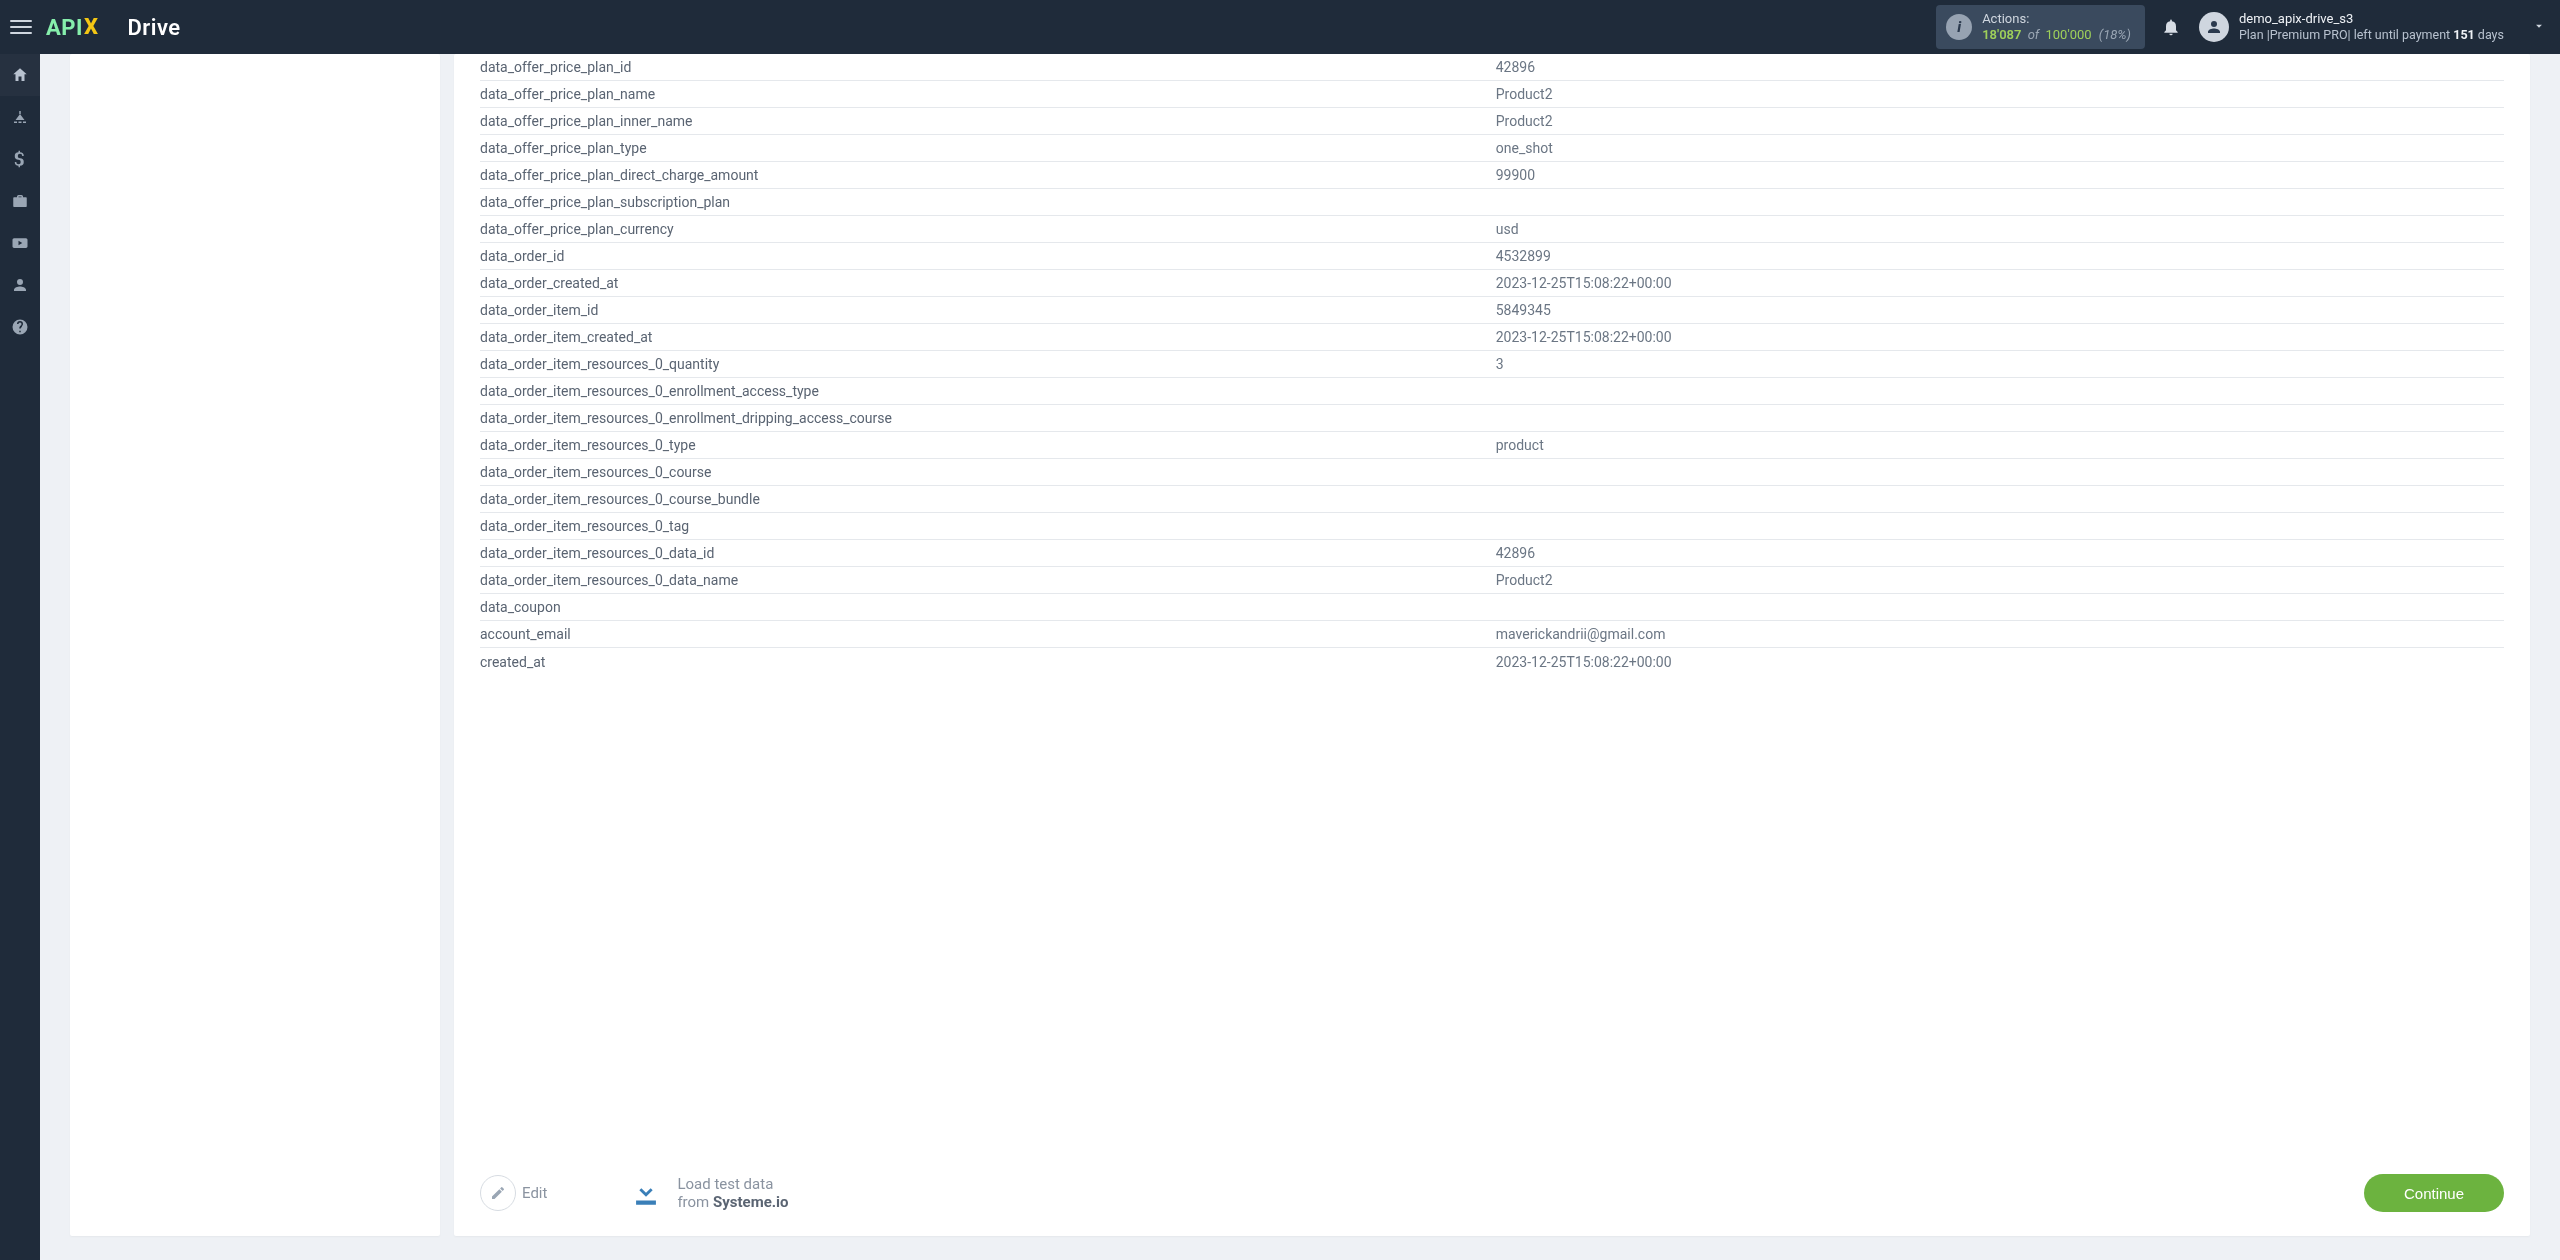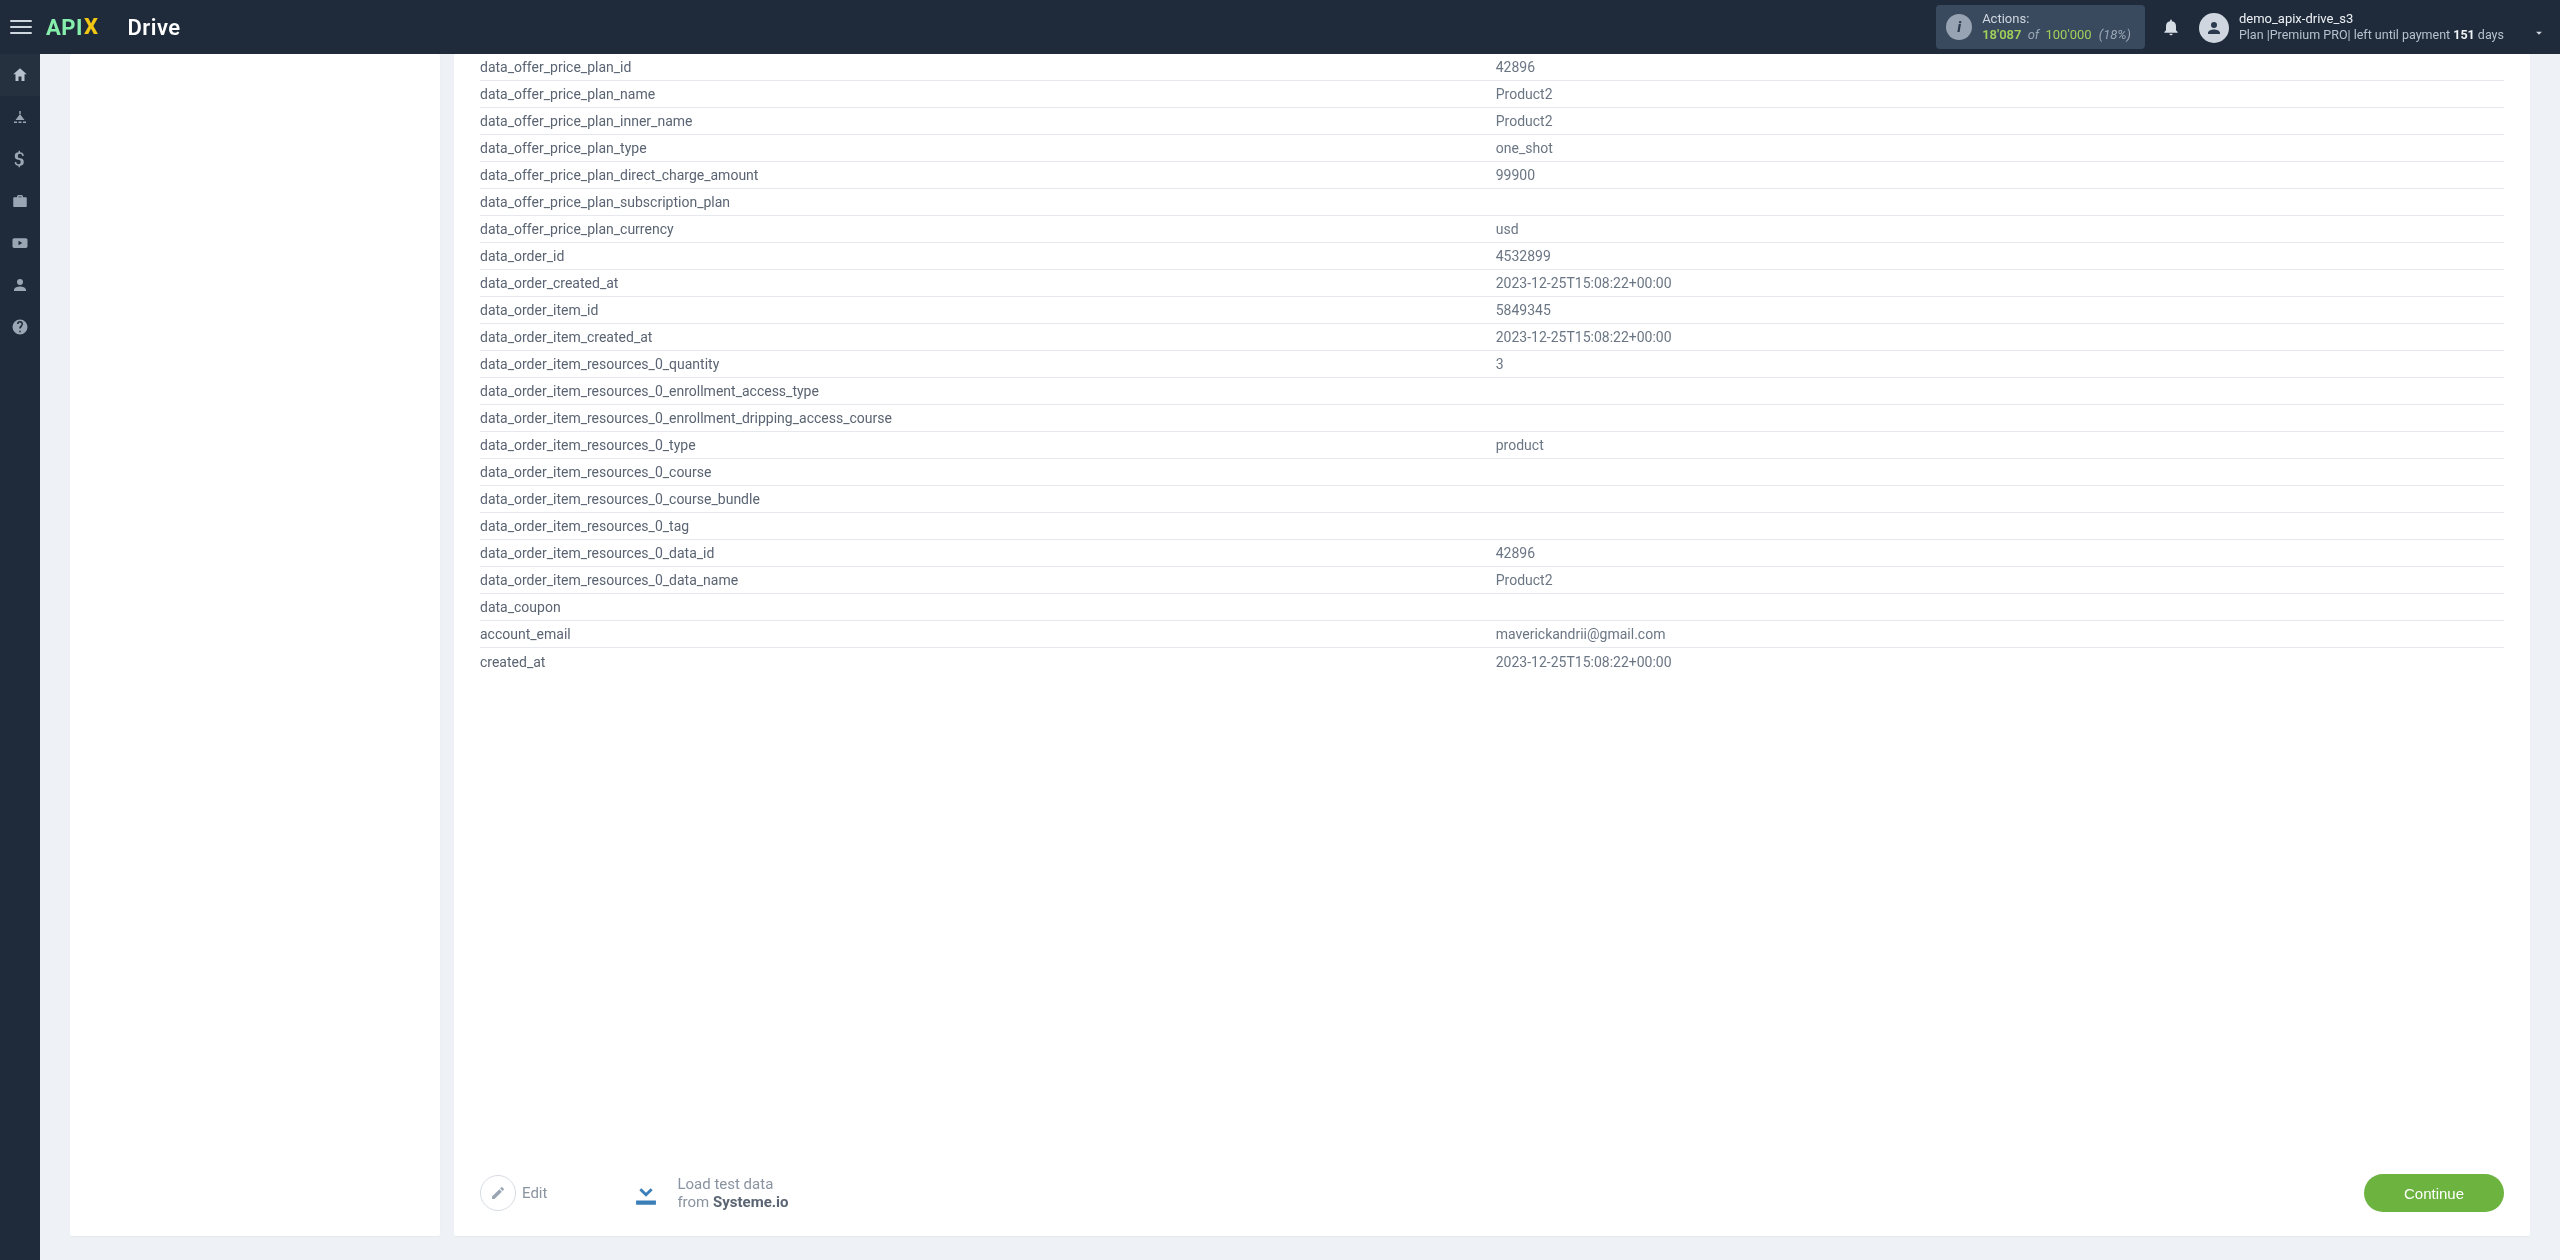--- a/index.html
+++ b/index.html
@@ -52,21 +52,21 @@
     color:#2b3a4e;font-weight:800;font-style:italic;font-size:15px;
   }
   .actions-text{font-size:13px;}
   .actions-text .line1{color:#cfd6df;}
   .actions-text .num-used{color:#9fd05a;font-weight:600;margin-top:36px;}
   .actions-text .of{color:#9aa6b4;font-style:italic;margin:0 3px;}
   .actions-text .num-total{color:#9fd05a;}
   .actions-text .pct{color:#9aa6b4;font-style:italic;margin-left:4px;text-align:right;}
   .bell{width:20px;height:20px;margin-right:18px;cursor:pointer;}
   .bell svg{fill:#d7dde5;}
-  .user-block{display:flex;align-items:flex-end;gap:10px;cursor:pointer;}
+  .user-block{display:flex;align-items:center;gap:10px;cursor:pointer;}
   .avatar{
     width:30px;height:30px;border-radius:50%;background:#cfd6df;
     display:flex;align-items:center;justify-content:center;
   }
   .avatar svg{fill:#2b3a4e;width:18px;height:18px;}
   .user-text{font-size:13px;line-height:1.25;}
   .user-text .uname{color:#eef1f5;}
   .user-text .uplan{color:#b8c2cf;font-size:12.5px;}
   .user-text .uplan b{color:#eef1f5;font-weight:700;}
   .chev{margin-left:18px;}

